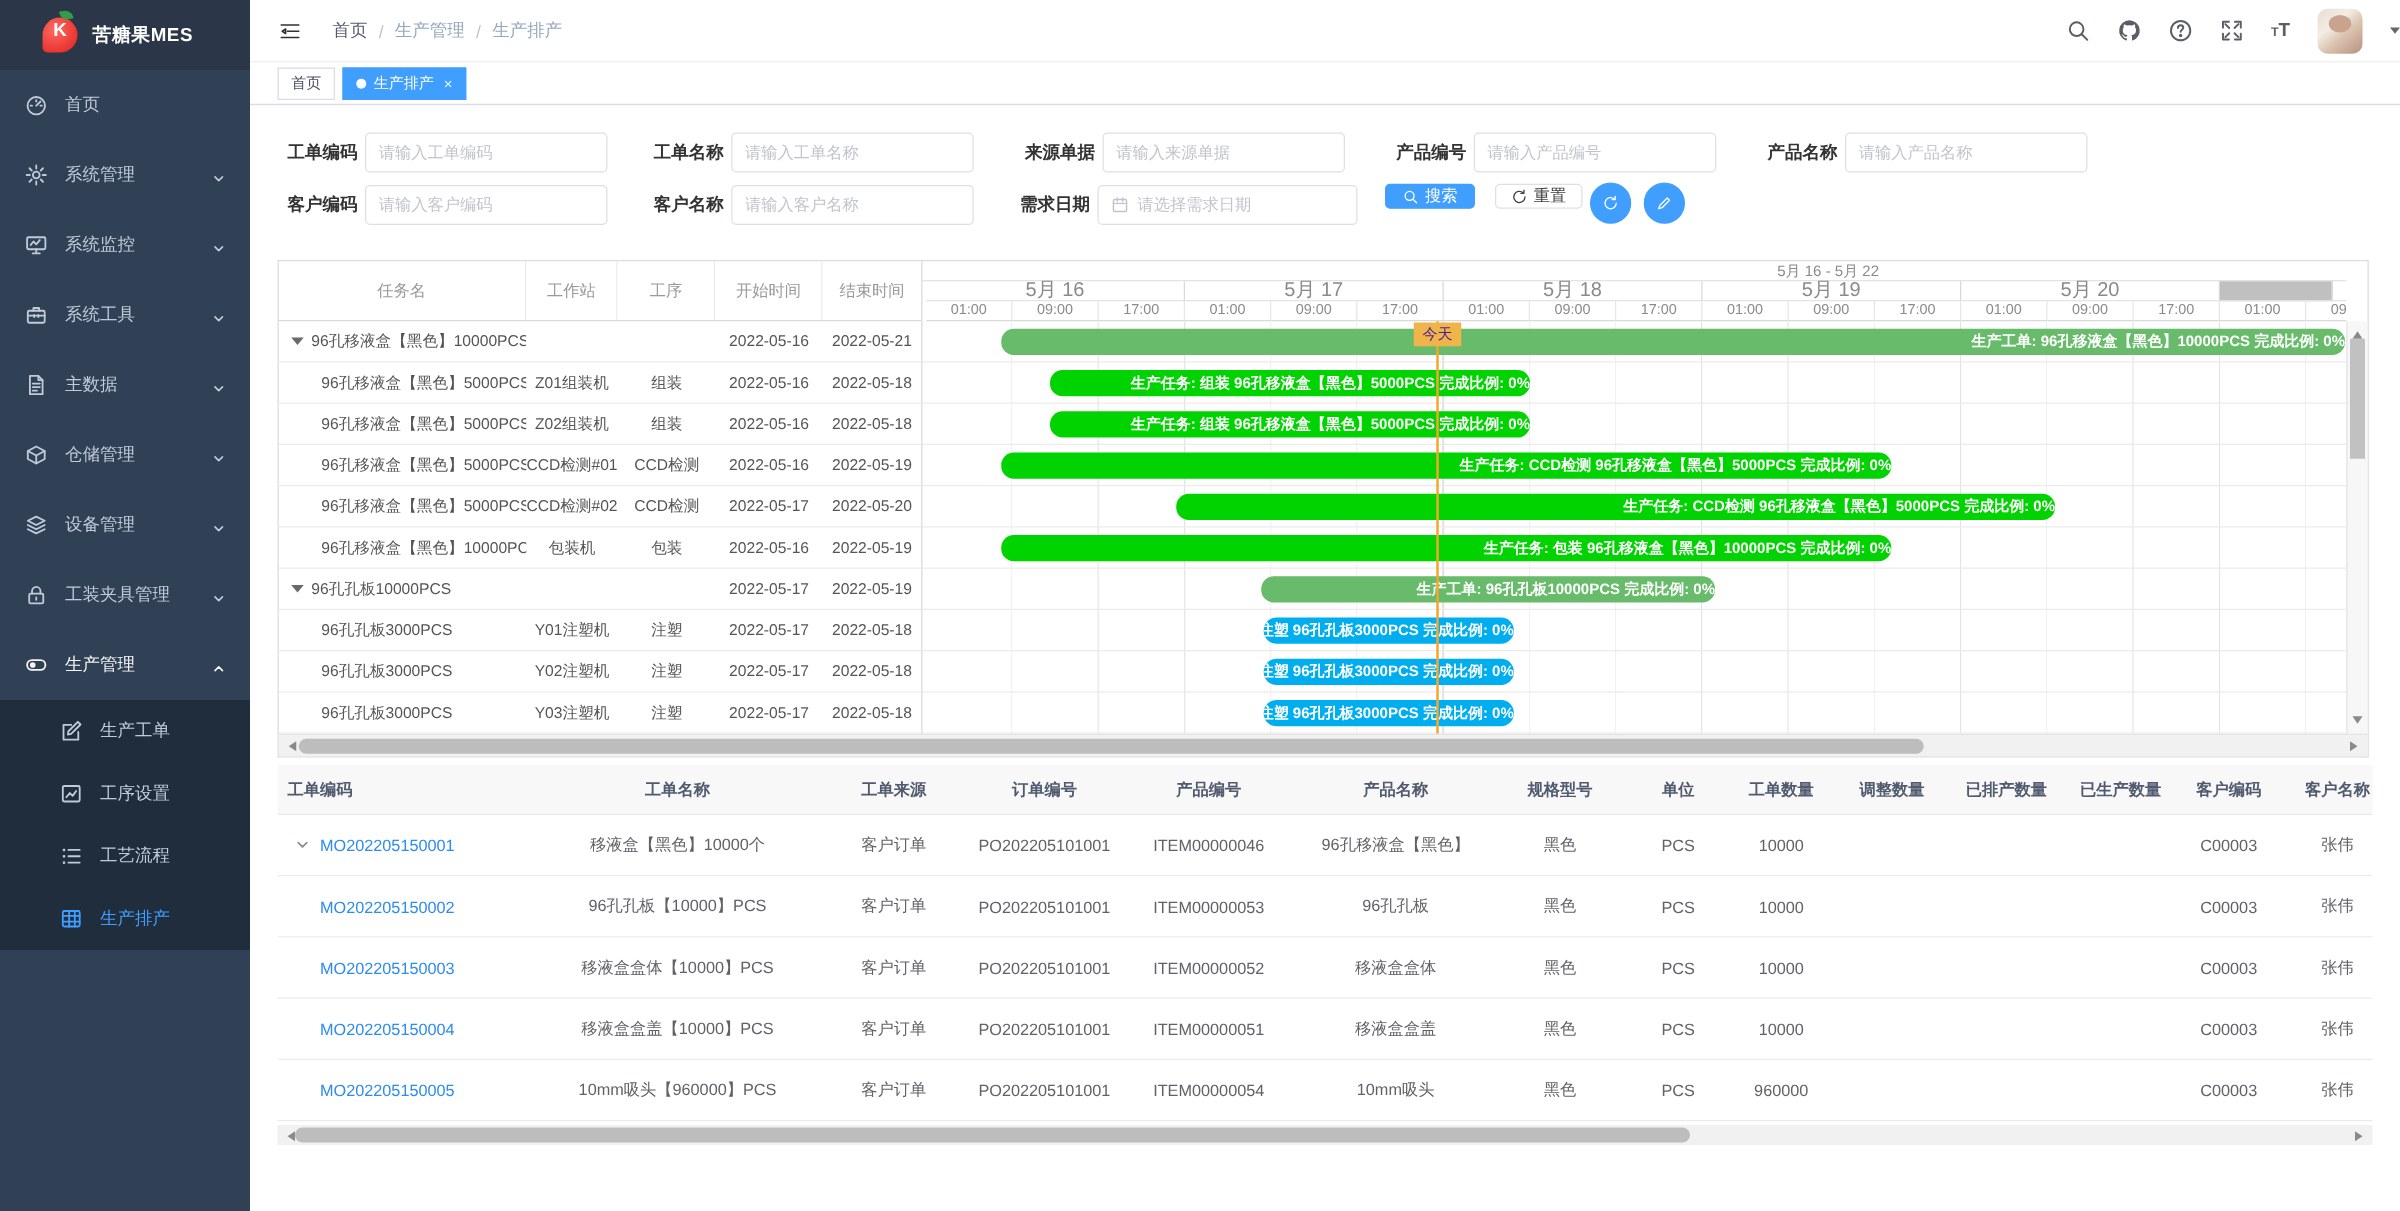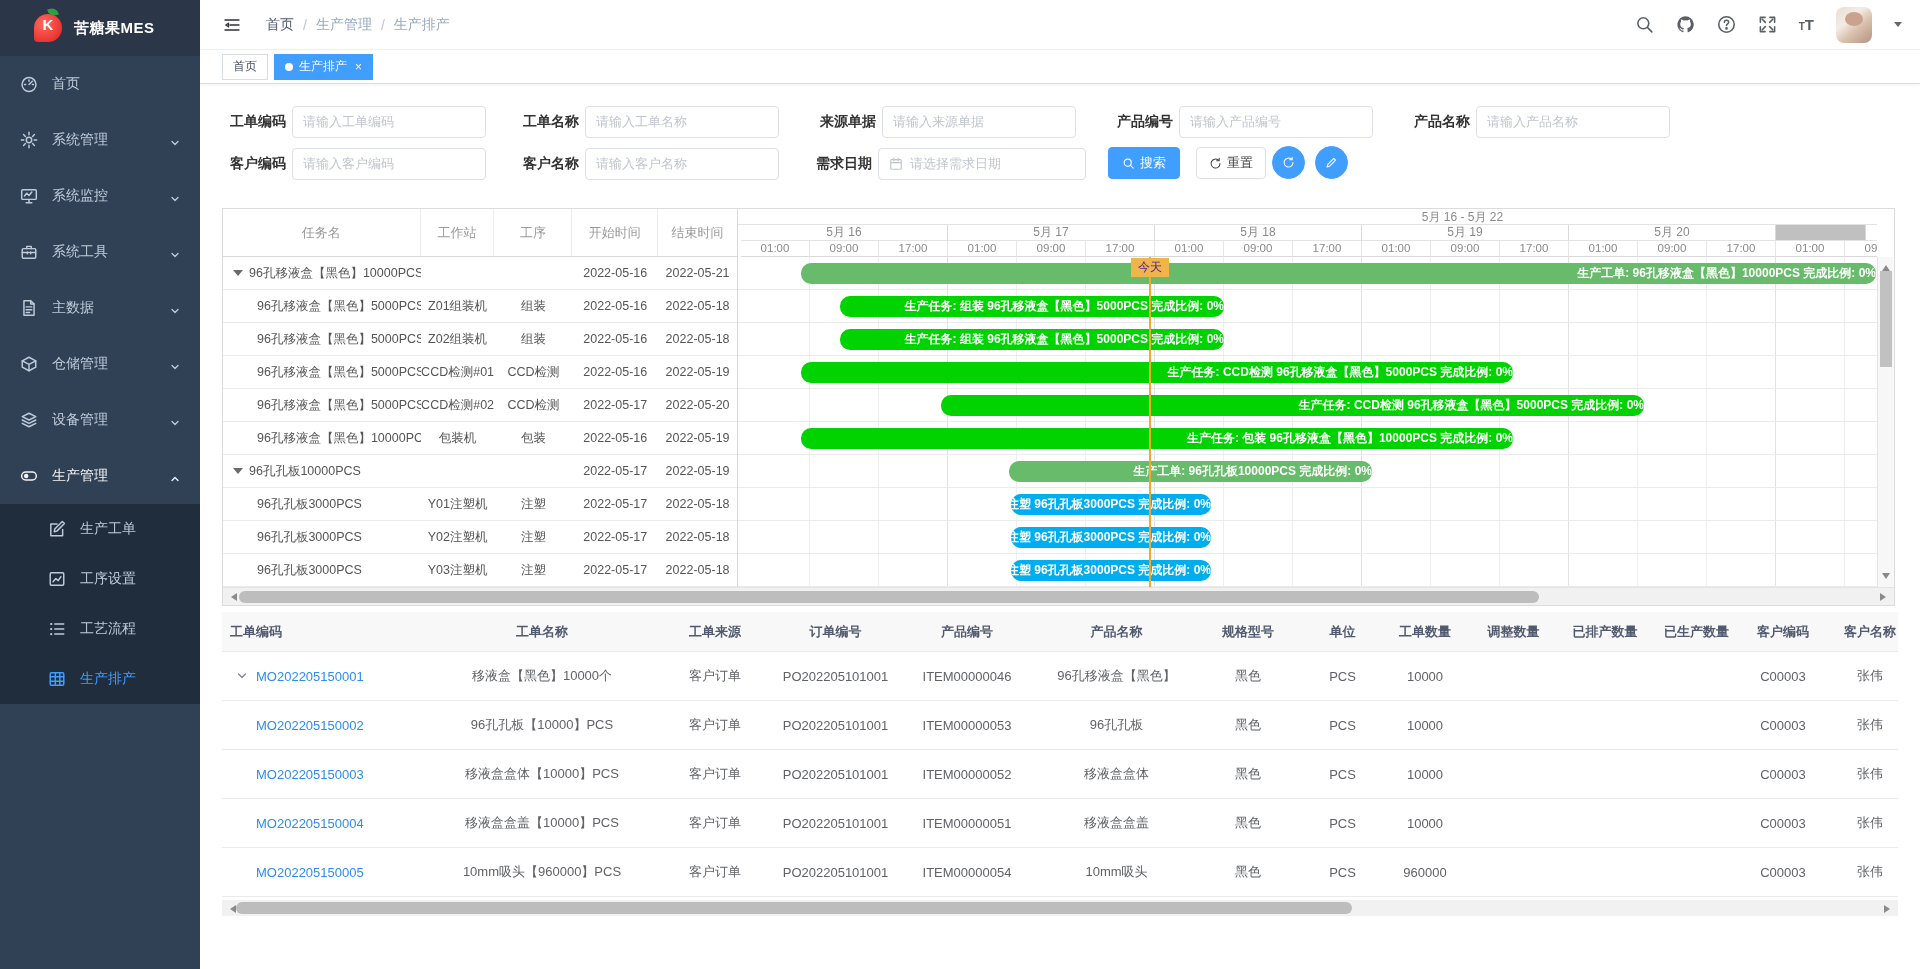--- a/index.html
+++ b/index.html
@@ -26,62 +26,62 @@
 
   
   .main { position:absolute; left:200px; top:0; width:1720px; height:969px; background:#fff; }
 
   .navbar { position:absolute; left:0; top:0; right:0; height:50px; background:#fff; display:flex; align-items:center; border-bottom:1px solid #f0f0f0; }
   .hamburger { margin-left:22px; width:20px; height:16px; display:inline-flex; color:#303133; cursor:pointer; }
   .breadcrumb { margin-left:24px; font-size:14px; display:flex; gap:9px; align-items:center; }
   .bc-item { color:#97a8be; cursor:pointer; }
   .bc-item.first { color:#515a6e; }
   .bc-sep { color:#c0c4cc; }
-  .nav-right { margin-left:auto; display:flex; align-items:center; gap:22px; padding-right:18px; }
+  .nav-right { margin-left:auto; display:flex; align-items:center; gap:22px; }
   .nav-ic { width:19px; height:19px; color:#5a5e66; cursor:pointer; display:inline-flex; }
   .font-ic { font-size:15px; color:#5a5e66; font-weight:bold; cursor:pointer; }
   .font-ic small { font-size:10px; }
   .avatar { width:36px; height:36px; border-radius:8px; cursor:pointer;
     background:linear-gradient(140deg,#e9ddd2 0%,#f4ece4 35%,#d9c2ae 60%,#b98f80 100%); position:relative; overflow:hidden;}
   .avatar:before{content:"";position:absolute;left:9px;top:5px;width:18px;height:14px;border-radius:50%;background:#caa38f;}
   .caret-down { width:0; height:0; border:4px solid transparent; border-top:5px solid #676767; margin-top:4px; cursor:pointer; }
 
   .tagsbar { position:absolute; left:0; top:50px; right:0; height:34px; background:#fff; border-bottom:1px solid #d8dce5; box-shadow:0 1px 3px rgba(0,0,0,.06); display:flex; align-items:center; padding-left:22px; gap:6px; }
   .tag { height:26px; display:inline-flex; align-items:center; padding:0 10px; border:1px solid #d8dce5; background:#fff; color:#495060; font-size:12px; cursor:pointer; }
   .tag.active { background:#409eff; border-color:#409eff; color:#fff; }
   .tag .dot { width:8px; height:8px; border-radius:50%; background:#fff; margin-right:6px; }
   .tag .close { margin-left:8px; font-size:12px; opacity:.9; cursor:pointer; }
 
   
   .filter-item { position:absolute; display:flex; align-items:center; height:33px; }
   .filter-item label { font-size:14px; font-weight:bold; color:#333; width:62px; }
   .filter-item .inp { height:32px; border:1px solid #dcdfe6; border-radius:4px; display:flex; align-items:center; padding:0 10px; color:#c0c4cc; font-size:13px; background:#fff; width:194px; cursor:text; }
   .filter-item .inp.date { width:208px; }
   .inp .cal { width:14px; height:14px; margin-right:7px; color:#c0c4cc; display:inline-flex; }
-  .btn { position:absolute; height:32px; border-radius:4px; display:inline-flex; align-items:center; justify-content:center; font-size:13px; cursor:pointer; gap:5px; }
+  .btn { position:absolute; height:20px; border-radius:4px; display:inline-flex; align-items:center; justify-content:center; font-size:13px; cursor:pointer; gap:5px; }
   .btn.primary { background:#409eff; color:#fff; border:1px solid #409eff; padding:0 13px; }
   .btn.plain { background:#fff; color:#404040; border:1px solid #dcdfe6; padding:0 12px; }
   .btn.circle { width:33px; height:33px; border-radius:50%; background:#409eff; color:#fff; border:1px solid #409eff; }
   .btn .bic { width:13px; height:13px; display:inline-flex; }
 
   
   .gantt { position:absolute; top:208px; left:22px; width:1673px; height:398px; border:1px solid #dcdcdc; background:#fff; }
   .g-left { position:absolute; left:0; top:0; width:515px; bottom:18px; overflow:hidden; border-right:1px solid #d9d9d9; }
   .g-lhead { display:flex; height:48px; border-bottom:1px solid #d9d9d9; align-items:center; color:#9a9a9a; font-size:13px; }
   .g-lhead div { text-align:center; border-right:1px solid #ececec; height:100%; display:flex; align-items:center; justify-content:center; }
   .g-lhead div:last-child { border-right:none; }
   .g-lrow { display:flex; height:33px; border-bottom:1px solid #ebebeb; align-items:center; font-size:12.5px; color:#555; cursor:pointer; }
   .g-lrow div { overflow:hidden; white-space:nowrap; }
   .gc0 { width:198px; display:flex; align-items:center; }
   .gc1 { width:74px; text-align:center; } .gc2 { width:78px; text-align:center; }
   .gc3 { width:86px; text-align:center; } .gc4 { width:79px; text-align:center; }
   .tri { width:0; height:0; border:5px solid transparent; border-top:6px solid #6a6a6a; margin:4px 6px 0 0; flex:none; cursor:pointer; }
   .g-chart { position:absolute; left:515px; top:0; right:17px; bottom:18px; overflow:hidden; }
   .g-range { position:absolute; left:0; top:0; width:1449px; height:16px; text-align:center; font-size:12px; color:#8a8a8a; border-bottom:1px solid #e3e3e3; }
-  .g-day { position:absolute; top:16px; height:16px; font-size:12px; color:#8a8a8a; text-align:center; border-right:1px solid #d9d9d9; border-bottom:1px solid #e3e3e3; line-height:15px; }
+  .g-day { position:absolute; top:16px; height:16px; font-size:16px; color:#8a8a8a; text-align:center; border-right:1px solid #d9d9d9; border-bottom:1px solid #e3e3e3; line-height:15px; }
   .g-day.weekend { background:#c0c0c0; color:#777; }
   .g-hour { position:absolute; top:32px; height:16px; width:69px; font-size:11.5px; color:#8a8a8a; text-align:center; border-right:1px solid #e6e6e6; border-bottom:1px solid #d9d9d9; line-height:15px; }
   .g-body { position:absolute; left:0; top:48px; right:0; bottom:0;
      background-image:
        repeating-linear-gradient(to right, transparent 0 206px, #e2e2e2 206px 207px),
        repeating-linear-gradient(to right, transparent 0 68px, #efefef 68px 69px);
      background-position:3px 0; }
   .g-brow { position:relative; height:33px; border-bottom:1px solid #ebebeb; }
   .bar { position:absolute; top:6px; height:21px; border-radius:10px; color:#fff; font-size:12px; font-weight:bold; display:flex; align-items:center; justify-content:flex-end; overflow:hidden; white-space:nowrap; cursor:pointer; }
   .bar.order { background:#67bb6a; }
@@ -195,20 +195,32 @@
             </svg></span>
         </div>
         <div class="menu-item">
           <span class="mi-icon">
             <svg class="ic" viewBox="0 0 16 16">
               <path d="M8 2 14 5 8 8 2 5z"></path>
               <path d="M2 8l6 3 6-3M2 11l6 3 6-3"></path>
             </svg>
           </span>
           <span class="mi-label">设备管理</span>
+          <span class="chev"><svg class="ic" viewBox="0 0 10 10" stroke-width="1.4">
+              <path d="m2 3.5 3 3 3-3"></path>
+            </svg></span>
+        </div>
+        <div class="menu-item">
+          <span class="mi-icon">
+            <svg class="ic" viewBox="0 0 16 16">
+              <rect x="3" y="7" width="10" height="7" rx="1"></rect>
+              <path d="M5 7V5.2A3 3 0 0 1 11 5.2V7M8 9.8v1.6"></path>
+            </svg>
+          </span>
+          <span class="mi-label">工装夹具管理</span>
           <span class="chev"><svg class="ic" viewBox="0 0 10 10" stroke-width="1.4">
               <path d="m2 3.5 3 3 3-3"></path>
             </svg></span>
         </div>
         <div class="menu-item active">
           <span class="mi-icon">
             <svg class="ic" viewBox="0 0 16 16">
               <rect x="1.5" y="4.5" width="13" height="7" rx="3.5"></rect>
               <circle cx="5.5" cy="8" r="2" fill="currentColor" stroke="none"></circle>
             </svg>

